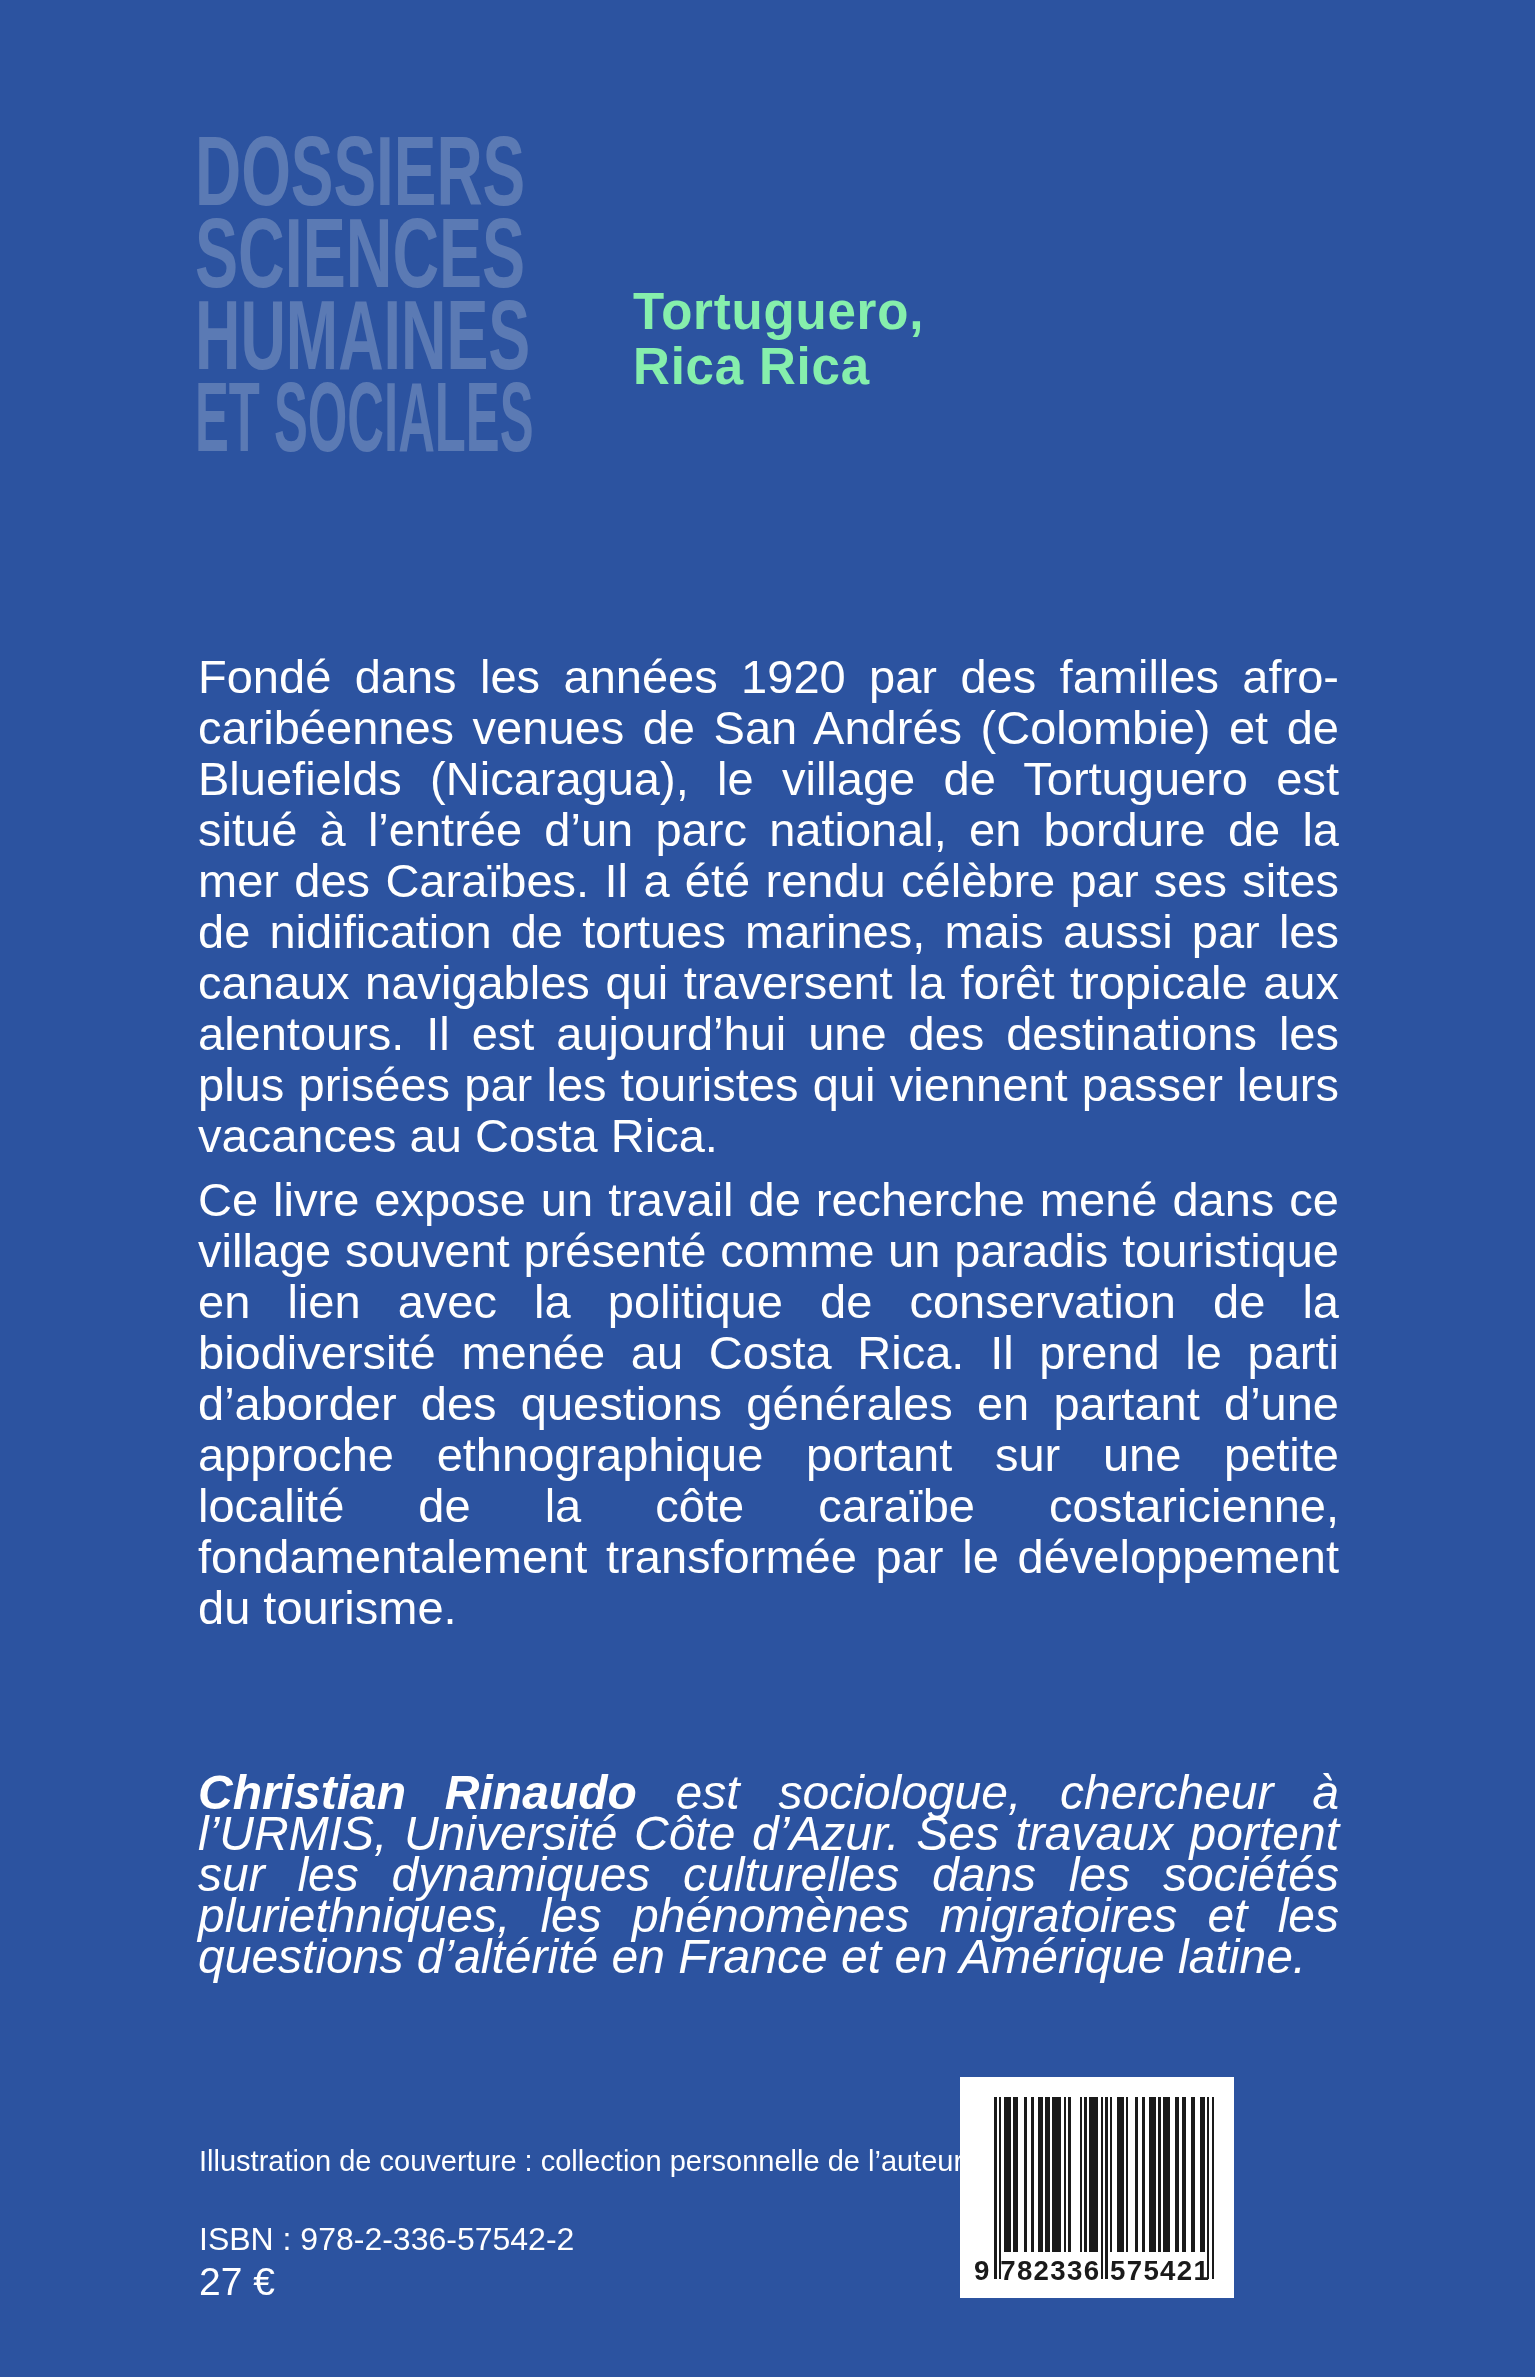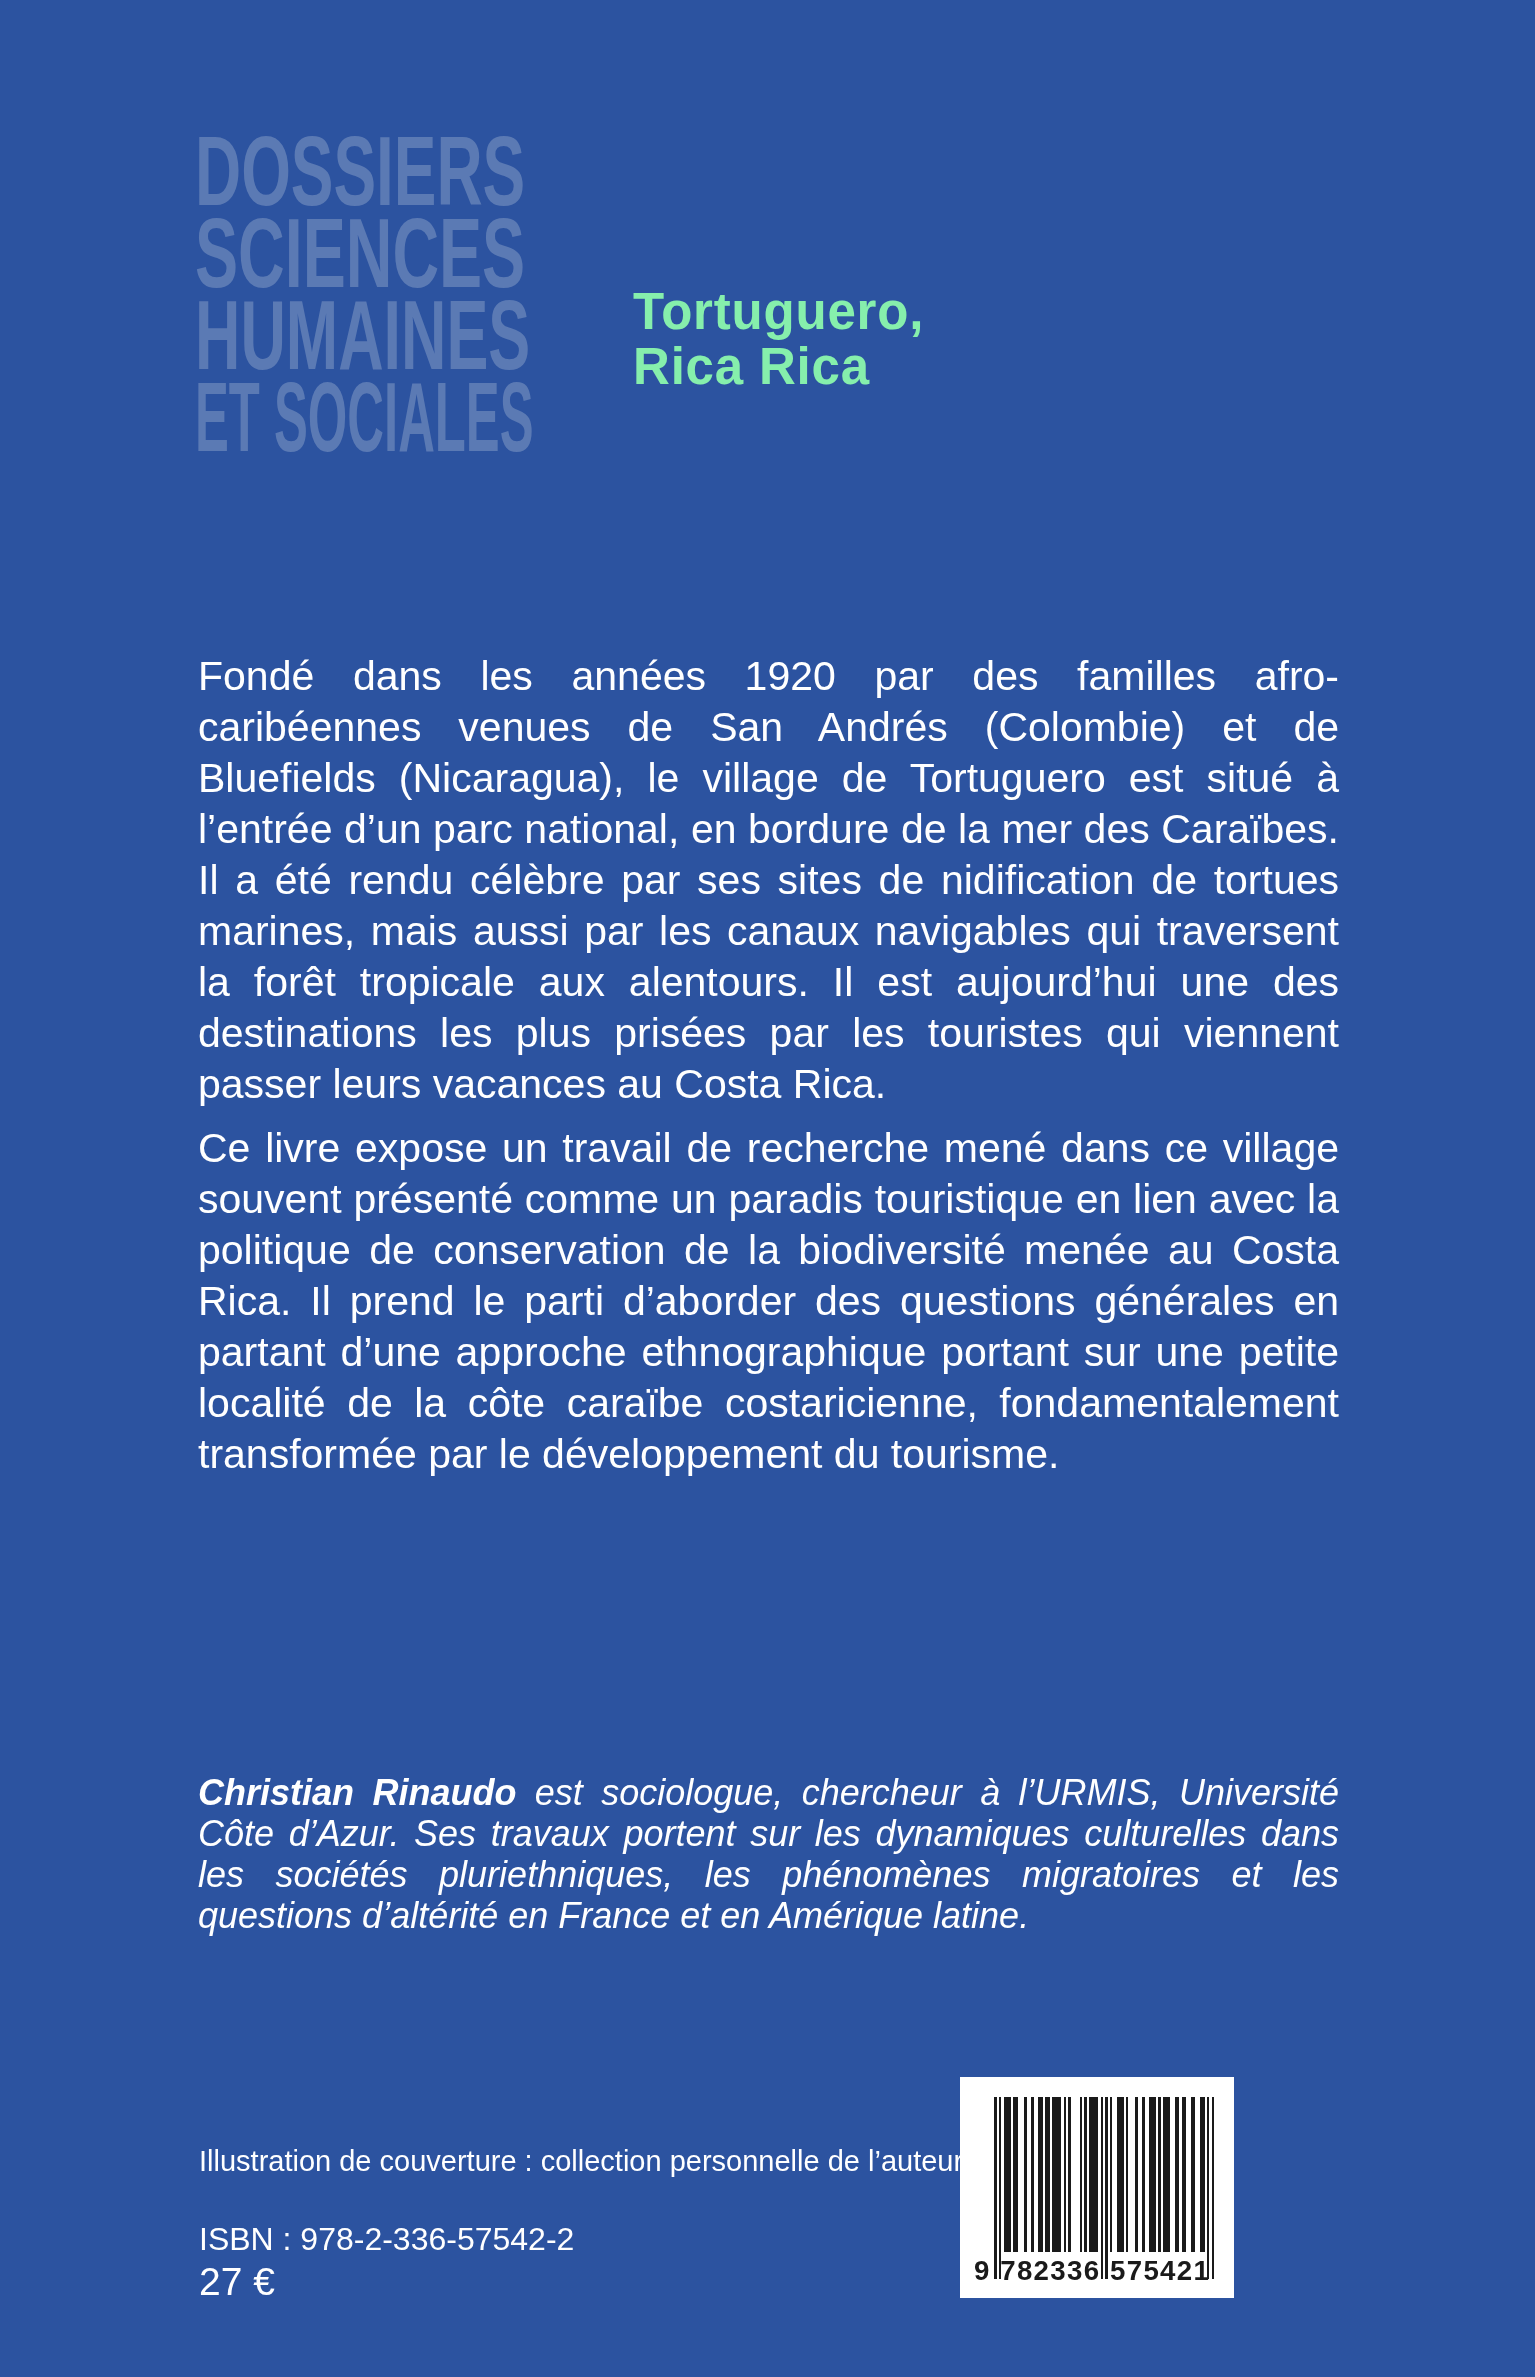--- a/index.html
+++ b/index.html
@@ -16,27 +16,27 @@
   }
   
   .title{
     position:absolute;left:633px;top:284px;
     font-size:51px;font-weight:bold;line-height:55px;letter-spacing:0.8px;
     color:#86efac;white-space:nowrap;
   }
   
   .synopsis{
     position:absolute;left:198px;top:651px;width:1141px;
-    font-size:41px;line-height:51px;text-align:justify;
+    font-size:47px;line-height:51px;text-align:justify;
   }
   .synopsis p{margin:0 0 13.4px 0;}
   
   .bio{
     position:absolute;left:198px;top:1772px;width:1141px;
-    font-size:36px;line-height:41px;font-style:italic;text-align:justify;
+    font-size:48px;line-height:41px;font-style:italic;text-align:justify;
   }
   .bio .author{font-weight:bold;}
   
   .credit{position:absolute;left:199px;top:2144px;font-size:29px;line-height:35px;}
   .isbn{position:absolute;left:199px;top:2220px;font-size:32px;line-height:39px;}
   .price{position:absolute;left:199px;top:2258px;font-size:39px;line-height:47px;}
   
   .barcode-wrap{position:absolute;left:960px;top:2077px;width:274px;height:221px;}
   .barcode-wrap svg{display:block;}
   .barcode-wrap .bars rect{fill:#1a1a1a;}

